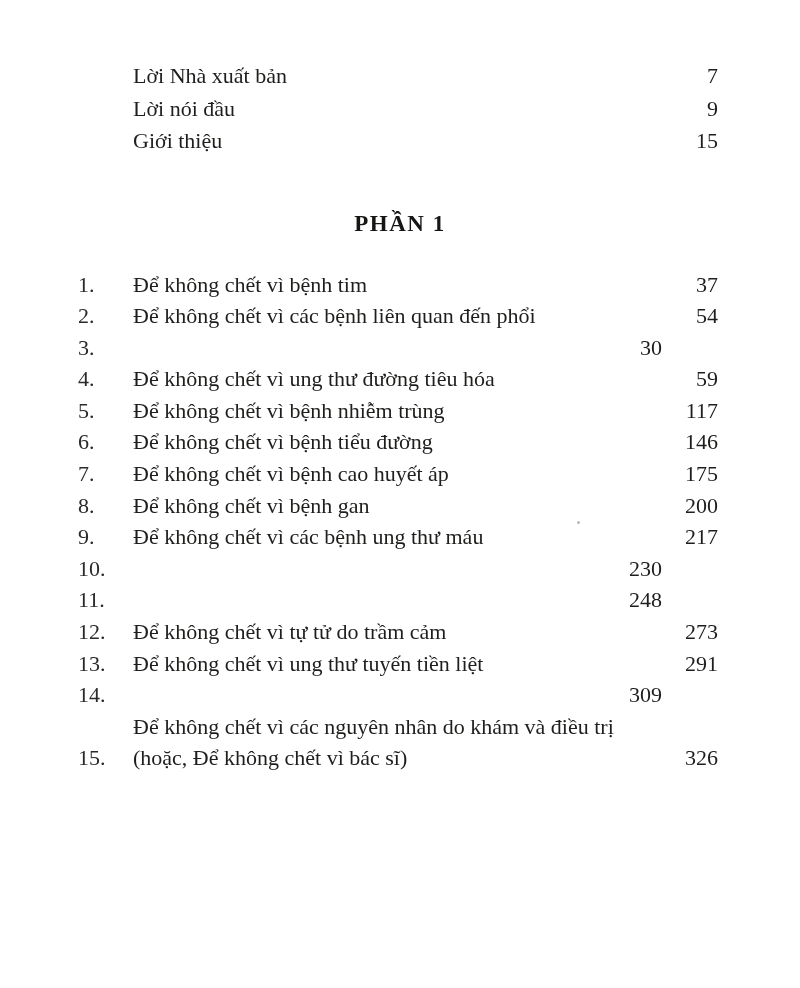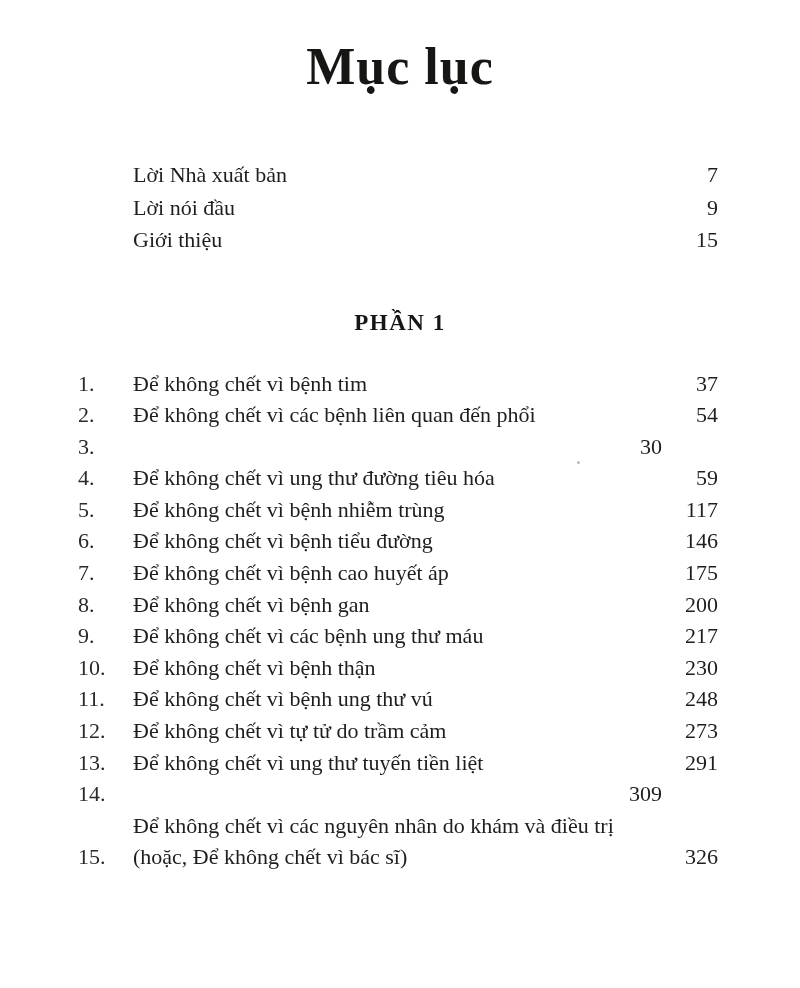--- a/index.html
+++ b/index.html
@@ -73,21 +73,20 @@
     height: 3px;
     background: #b9b9b6;
     border-radius: 50%;
   }
 </style>
 </head>
 <body>
 
 <div class="page">
 
-  <h1 class="toc-title">Mục lục</h1>
 
   <div class="front-matter">
 
       <div class="fm-row">
         <span class="fm-label">Lời Nhà xuất bản</span>
         <span class="fm-page">7</span>
       </div>
 
       <div class="fm-row">
         <span class="fm-label">Lời nói đầu</span>
@@ -176,33 +175,25 @@
         <span class="ch-num">9.</span>
         <span class="ch-title">
           <span class="ch-title-line">Để không chết vì các bệnh ung thư máu</span>
           
         </span>
         <span class="ch-page">217</span>
       </div>
 
       <div class="ch-row">
         <span class="ch-num">10.</span>
-        <span class="ch-title">
-          <span class="ch-title-line">Để không chết vì bệnh thận</span>
-          
-        </span>
         <span class="ch-page">230</span>
       </div>
 
       <div class="ch-row">
         <span class="ch-num">11.</span>
-        <span class="ch-title">
-          <span class="ch-title-line">Để không chết vì bệnh ung thư vú</span>
-          
-        </span>
         <span class="ch-page">248</span>
       </div>
 
       <div class="ch-row">
         <span class="ch-num">12.</span>
         <span class="ch-title">
           <span class="ch-title-line">Để không chết vì tự tử do trầm cảm</span>
           
         </span>
         <span class="ch-page">273</span>

